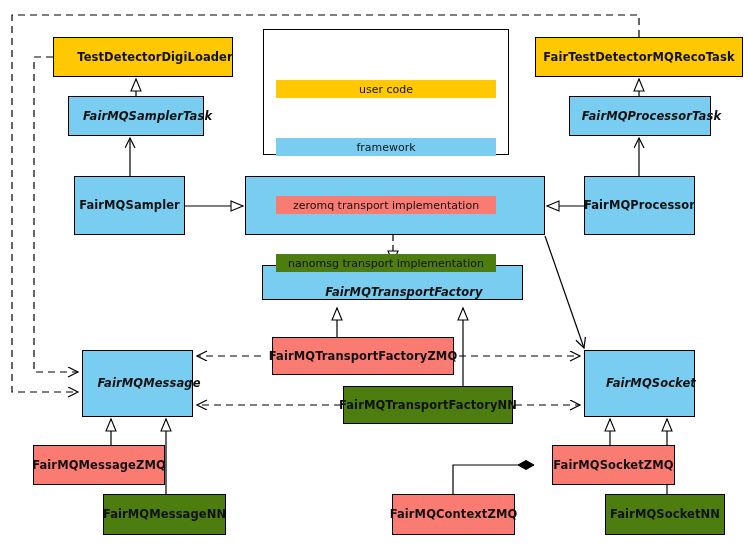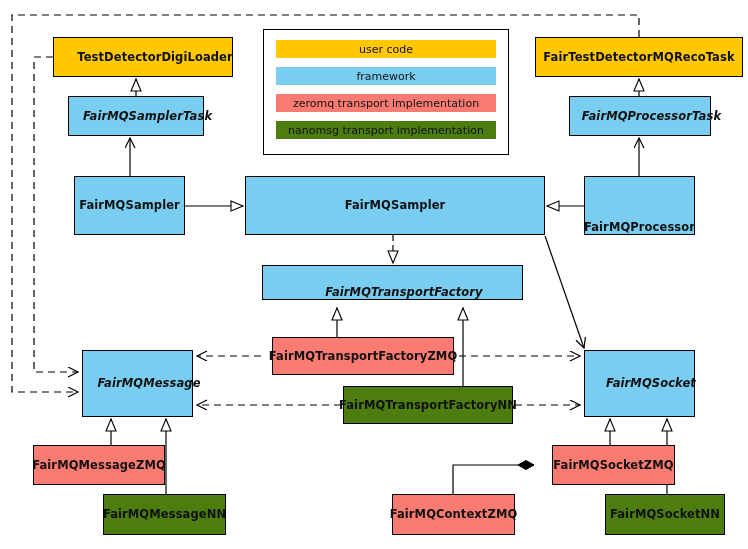--- a/index.html
+++ b/index.html
@@ -61,20 +61,21 @@
   }
   .legend-row {
     height: 18px;
     margin-bottom: 9px;
     display: flex;
     align-items: center;
     justify-content: center;
     font-size: 11px;
     font-weight: normal;
     color: #111111;
+    margin-top: 40px;
   }
   .legend-row:last-child { margin-bottom: 0; }
 </style>
 </head>
 <body>
 
 <div id="canvas">
 
   <svg id="edges" viewBox="0 0 748 549">
     <defs>
@@ -153,21 +154,21 @@
   </div>
 
   <div class="node c-framework" style="left:74px; top:176px; width:111px; height:59px;">
     <span>FairMQSampler</span>
   </div>
 
   <div class="node c-framework" style="left:245px; top:176px; width:300px; height:59px;">
     <span>FairMQSampler</span>
   </div>
 
-  <div class="node c-framework" style="left:584px; top:176px; width:111px; height:59px;align-items:flex-end;">
+  <div class="node c-framework" style="left:584px; top:176px; width:111px; height:59px;">
     <span>FairMQProcessor</span>
   </div>
 
   <div class="node c-framework abstract" style="left:262px; top:265px; width:261px; height:35px;align-items:flex-end;">
     <span>FairMQTransportFactory</span>
   </div>
 
   <div class="node c-zeromq" style="left:263px; top:337px; width:182px; height:38px;margin-left:9px;">
     <span>FairMQTransportFactoryZMQ</span>
   </div>

